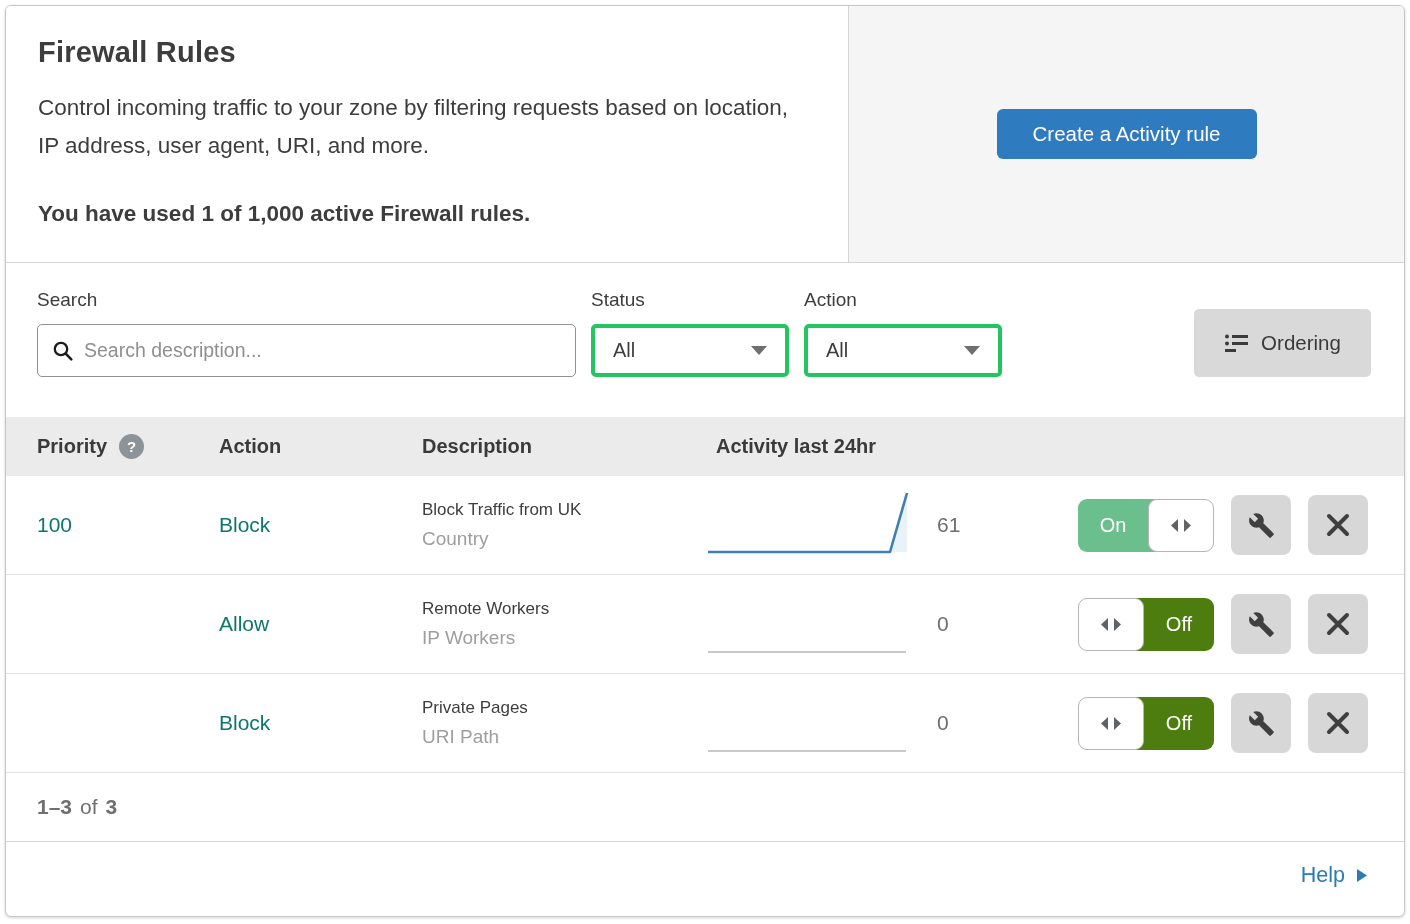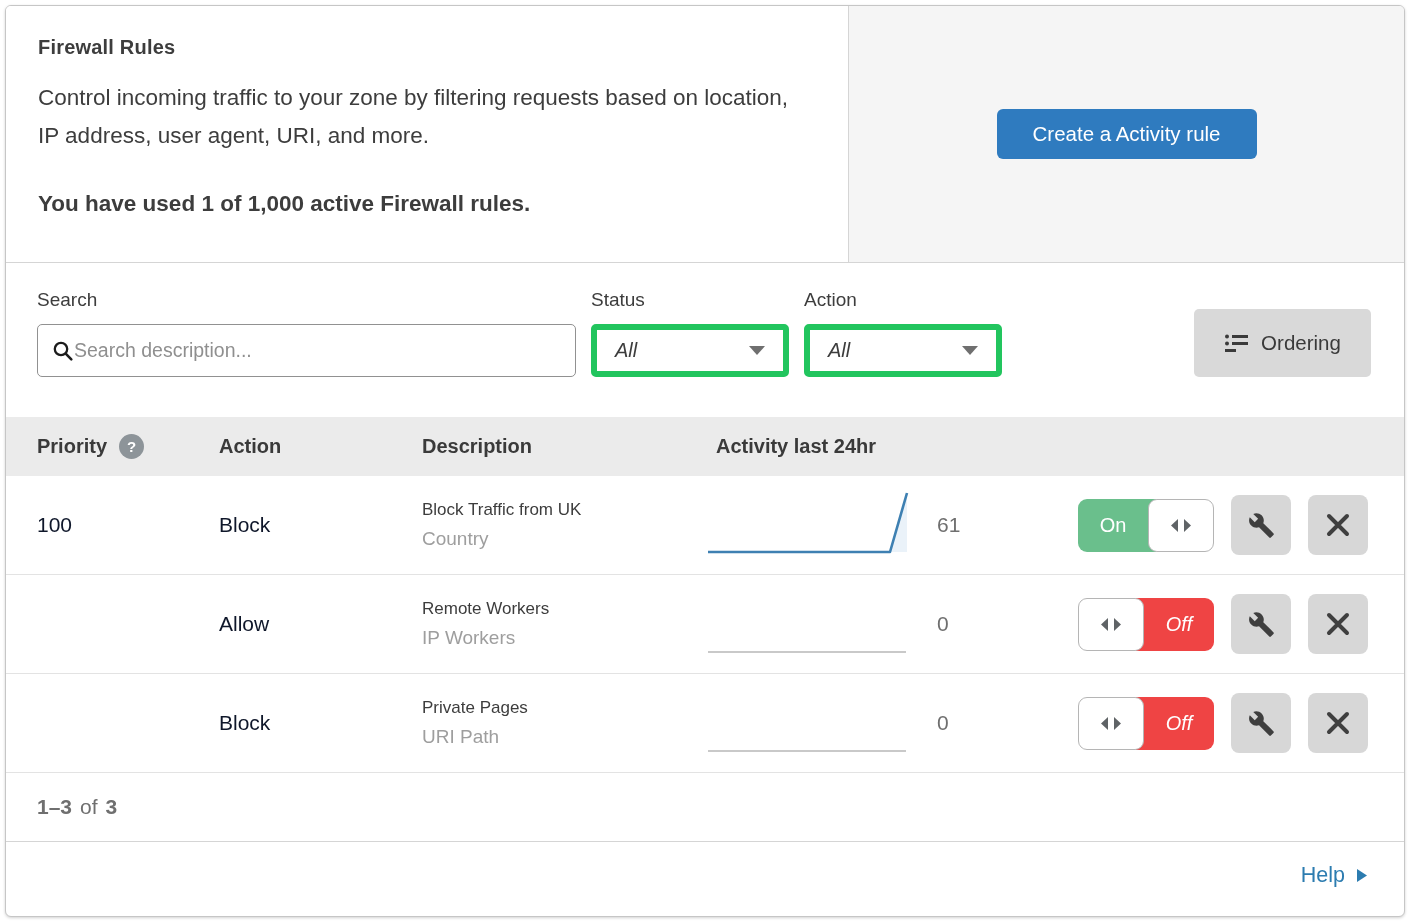--- a/index.html
+++ b/index.html
@@ -6,44 +6,44 @@
   html,body { background:#fff; font-family:"Liberation Sans", sans-serif; color:#3d3d3d; }
   .card {
     width:1400px; height:912px; margin:5px auto;
     border:1px solid #c6c6c6; border-radius:6px; overflow:hidden;
     box-shadow:0 1px 3px rgba(0,0,0,.18); background:#fff;
   }
 
   
   .top { display:flex; height:257px; border-bottom:1px solid #d5d5d5; }
   .top-left { width:843px; padding:30px 32px 0 32px; border-right:1px solid #d5d5d5; background:#fff; }
-  .page-title { font-size:20px; font-weight:bold; letter-spacing:.2px; }
+  .page-title { font-size:29px; font-weight:bold; letter-spacing:.2px; }
   .page-desc { margin-top:20px; font-size:22.5px; line-height:38px; max-width:770px; }
   .page-usage { margin-top:36px; font-size:22.5px; font-weight:bold; }
   .top-right { flex:1; background:#f5f5f5; display:flex; align-items:center; justify-content:center; }
   .create-btn {
     background:#2f7bbf; color:#fff; border:none; border-radius:6px;
     font-size:20.5px; font-family:inherit; padding:0 28px; height:50px; min-width:260px; cursor:pointer;
   }
 
   
   .filters { display:flex; align-items:flex-end; padding:26px 33px 40px 31px; gap:15px; }
   .fgroup { display:flex; flex-direction:column; }
   .flabel { font-size:19px; margin-bottom:13px; color:#3d3d3d; }
   .search-box {
     width:539px; height:53px; border:1px solid #919191; border-radius:5px;
     display:flex; align-items:center; padding:0 14px; background:#fff;
   }
   .search-box input {
-    border:none; outline:none; flex:1; font-size:19.5px; font-family:inherit; color:#3d3d3d; 
+    border:none; outline:none; flex:1; font-size:19.5px; font-family:inherit; color:#3d3d3d; margin-left:10px;
   }
   .search-box input::placeholder { color:#8f8f8f; }
   .select {
-    width:198px; height:53px; border:6px solid #22c55e; border-radius:5px; background:#fff;
-    display:flex; align-items:center; justify-content:space-between; padding:0 18px; font-size:20px; cursor:pointer;font-style:italic;
+    width:198px; height:53px; border:4px solid #22c55e; border-radius:5px; background:#fff;
+    display:flex; align-items:center; justify-content:space-between; padding:0 18px; font-size:20px; cursor:pointer;
   }
   .caret { width:0; height:0; border-left:8px solid transparent; border-right:8px solid transparent; border-top:9px solid #6f6f6f; }
   .ordering-btn {
     margin-left:auto; height:68px; width:177px; background:#d9d9d9; border:none; border-radius:5px;
     display:flex; align-items:center; justify-content:center; gap:12px;
     font-size:20.5px; font-family:inherit; color:#3a3a3a; cursor:pointer;
   }
 
   
   .thead {
@@ -57,34 +57,34 @@
     font-size:15px; font-weight:bold; display:flex; align-items:center; justify-content:center; cursor:pointer;
   }
   .th-activity { padding-left:10px; }
 
   .trow {
     height:99px; display:grid;
     grid-template-columns:182px 203px 284px 205px 1fr auto;
     align-items:center; padding:0 36px 0 31px; border-bottom:1px solid #e3e3e3; background:#fff;
   }
   .trow:last-of-type { border-bottom:1px solid #d5d5d5; }
-  .cell-priority, .cell-action { font-size:21px; color:#0f172a; }
+  .cell-priority, .cell-action { font-size:21px; color:#0f766e; }
   .rule-name { font-size:17px; color:#3d3d3d; }
   .rule-type { font-size:19px; color:#9e9e9e; margin-top:8px; }
   .cell-count { font-size:21px; color:#6f6f6f; padding-left:26px; }
   .controls { display:flex; align-items:center; gap:17px;justify-content:space-between; }
 
   
   .toggle { display:flex; width:136px; height:53px; cursor:pointer; }
   .seg-label {
     display:flex; align-items:center; justify-content:center;
     color:#fff; font-size:20px; flex:1;
   }
   .toggle.on .seg-label { background:#6abf8c; border-radius:9px 0 0 9px; margin-right:-8px; padding-right:8px; }
-  .toggle.off .seg-label { background:#ef4444; border-radius:0 9px 9px 0; margin-left:-8px; padding-left:8px;font-style:italic; }
+  .toggle.off .seg-label { background:#4d7c0f; border-radius:0 9px 9px 0; margin-left:-8px; padding-left:8px; }
   .handle {
     width:66px; background:#fff; border:1px solid #b5b5b5; border-radius:9px;
     display:flex; align-items:center; justify-content:center; z-index:1;
   }
 
   .icon-btn {
     width:60px; height:60px; background:#d7d7d7; border:none; border-radius:8px;
     display:flex; align-items:center; justify-content:center; cursor:pointer;
   }
 

